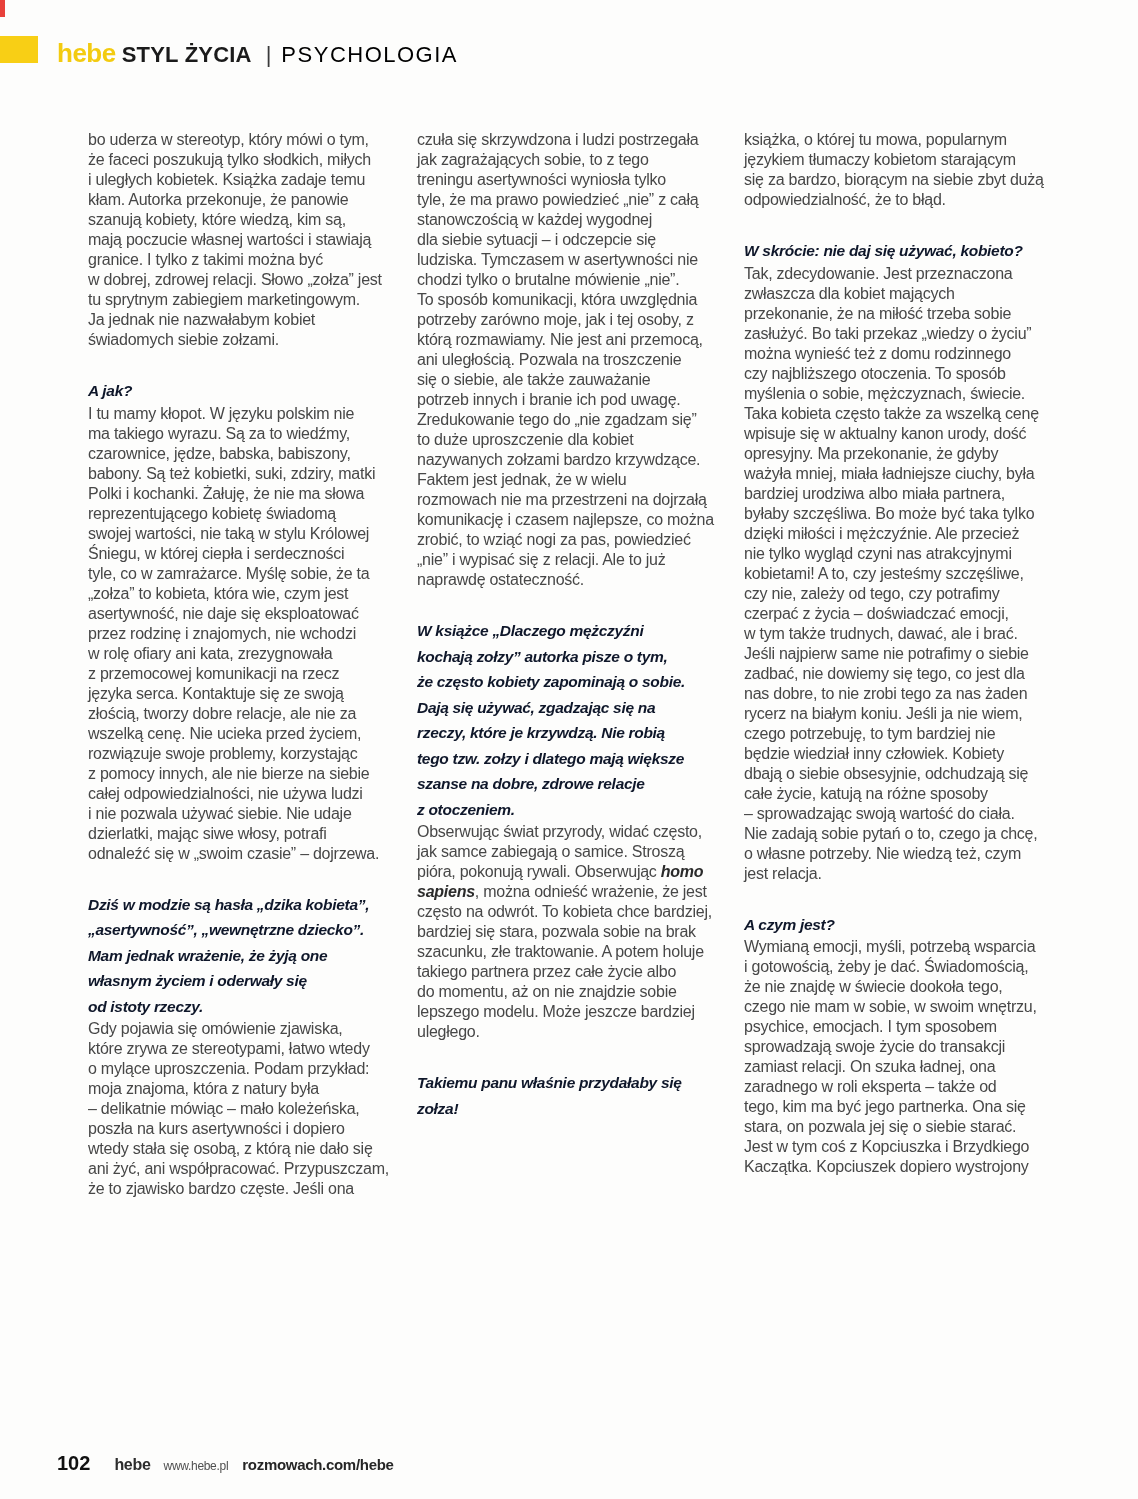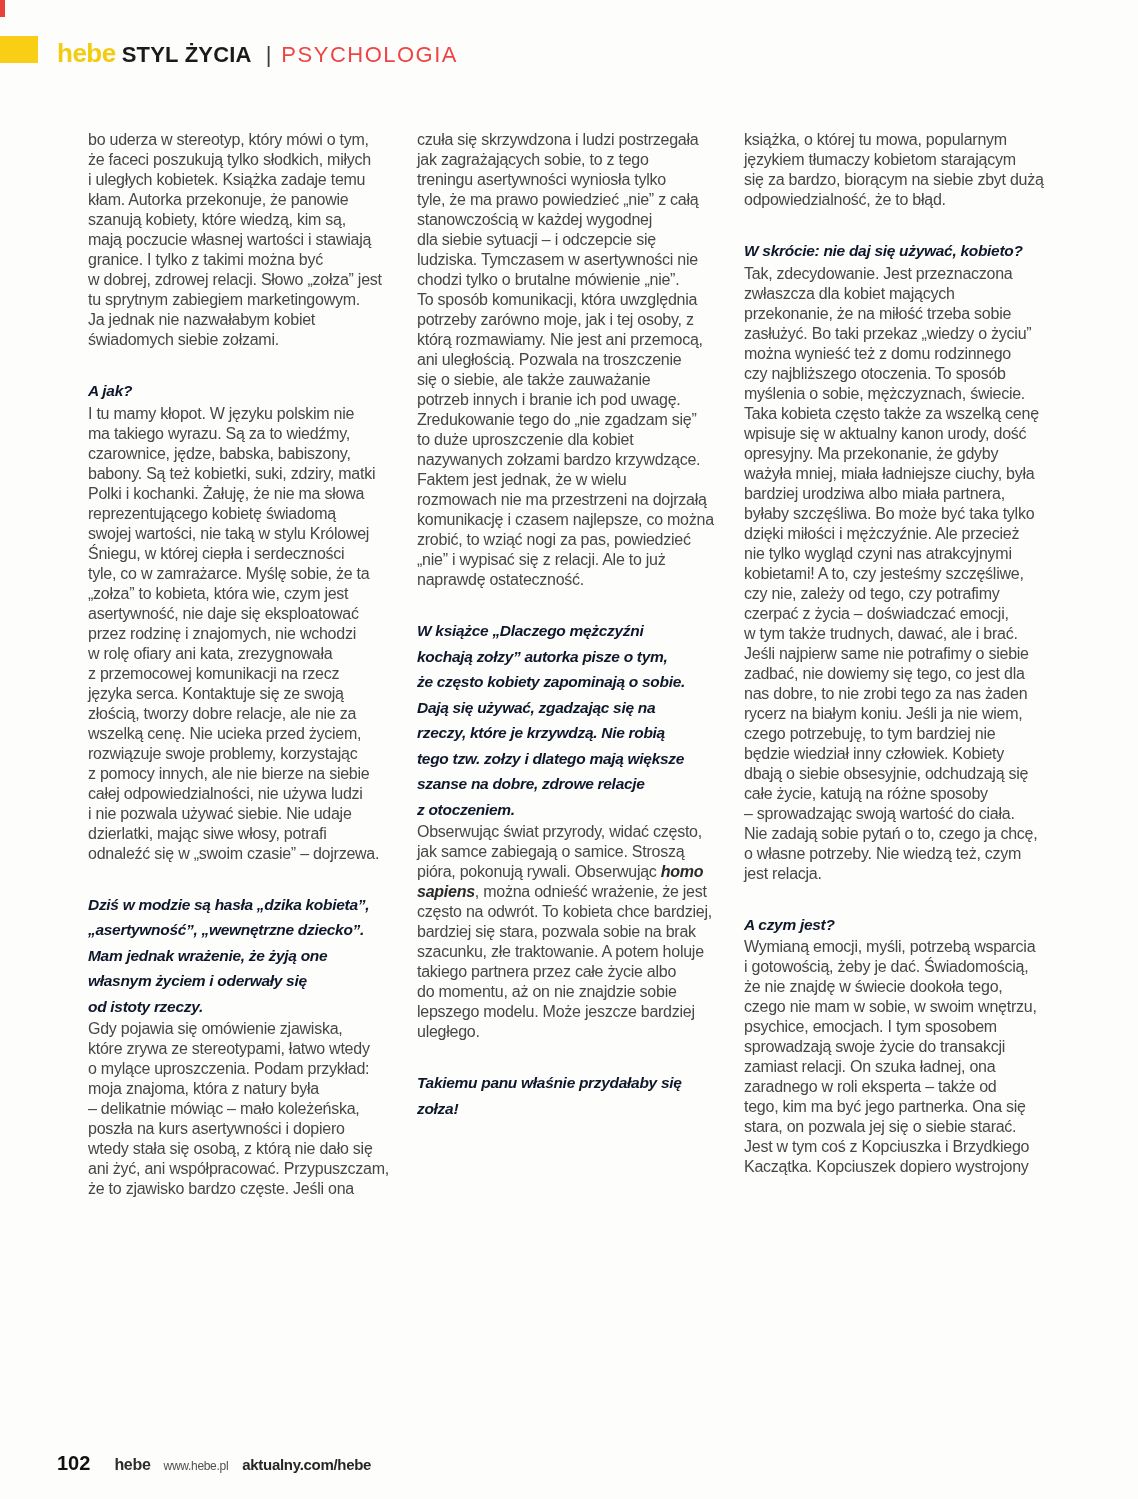--- a/index.html
+++ b/index.html
@@ -32,21 +32,21 @@
   }
   .section {
     color:#1b1b1b; font-size:22px; font-weight:bold;
     letter-spacing:0.2px;
   }
   .separator {
     color:#3a3a3a; font-size:22px; font-weight:300;
     margin:0 10px 0 14px;
   }
   .subsection {
-    color:#ef4444; font-size:22px; font-weight:300;
+    color:#000000; font-size:22px; font-weight:300;
     letter-spacing:1.5px;
   }
   
   .col {
     position:absolute; top:130px; width:302px;
   }
   .col-1 { left:88px; }
   .col-2 { left:417px; }
   .col-3 { left:744px; }
   .body-text {
@@ -241,16 +241,16 @@
 tego, kim ma być jego partnerka. Ona się
 stara, on pozwala jej się o siebie starać.
 Jest w tym coś z Kopciuszka i Brzydkiego
 Kaczątka. Kopciuszek dopiero wystrojony</p>
   </div>
 
   <div class="footer">
     <span class="page-number">102</span>
     <span class="footer-brand">hebe</span>
     <span class="footer-site">www.hebe.pl</span>
-    <span class="footer-fb">aktualny.com/hebe</span>
+    <span class="footer-fb">rozmowach.com/hebe</span>
   </div>
 
 </div>
 
 </body></html>

